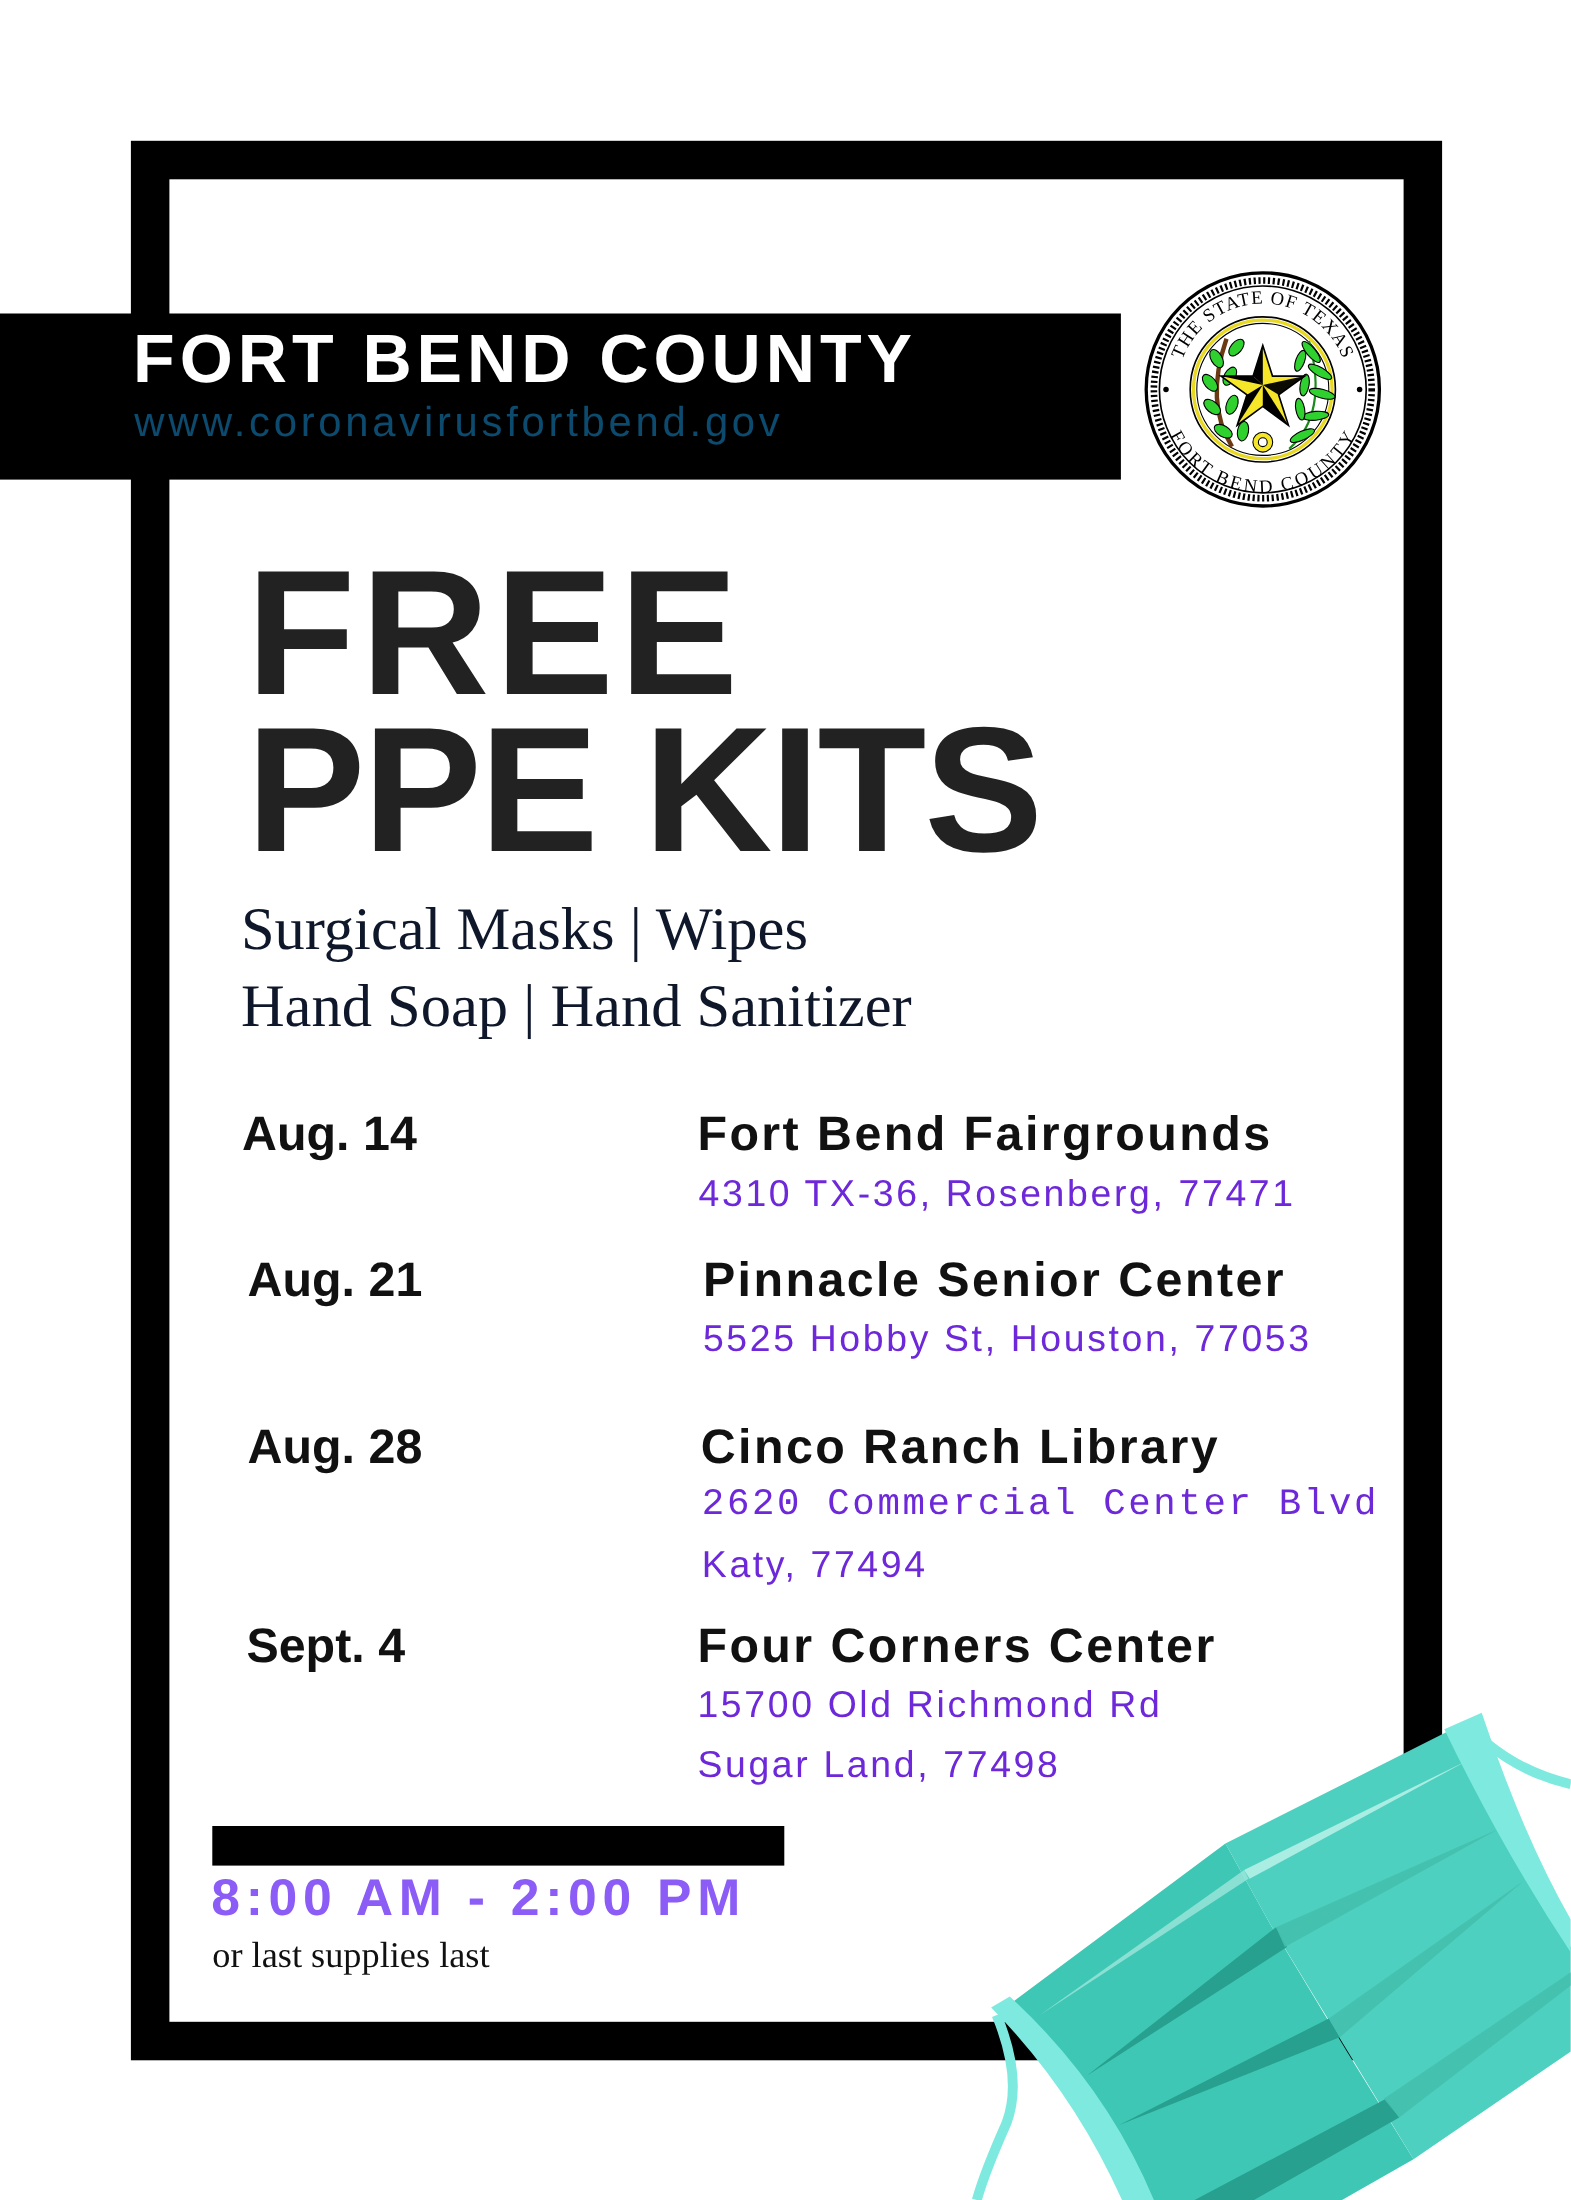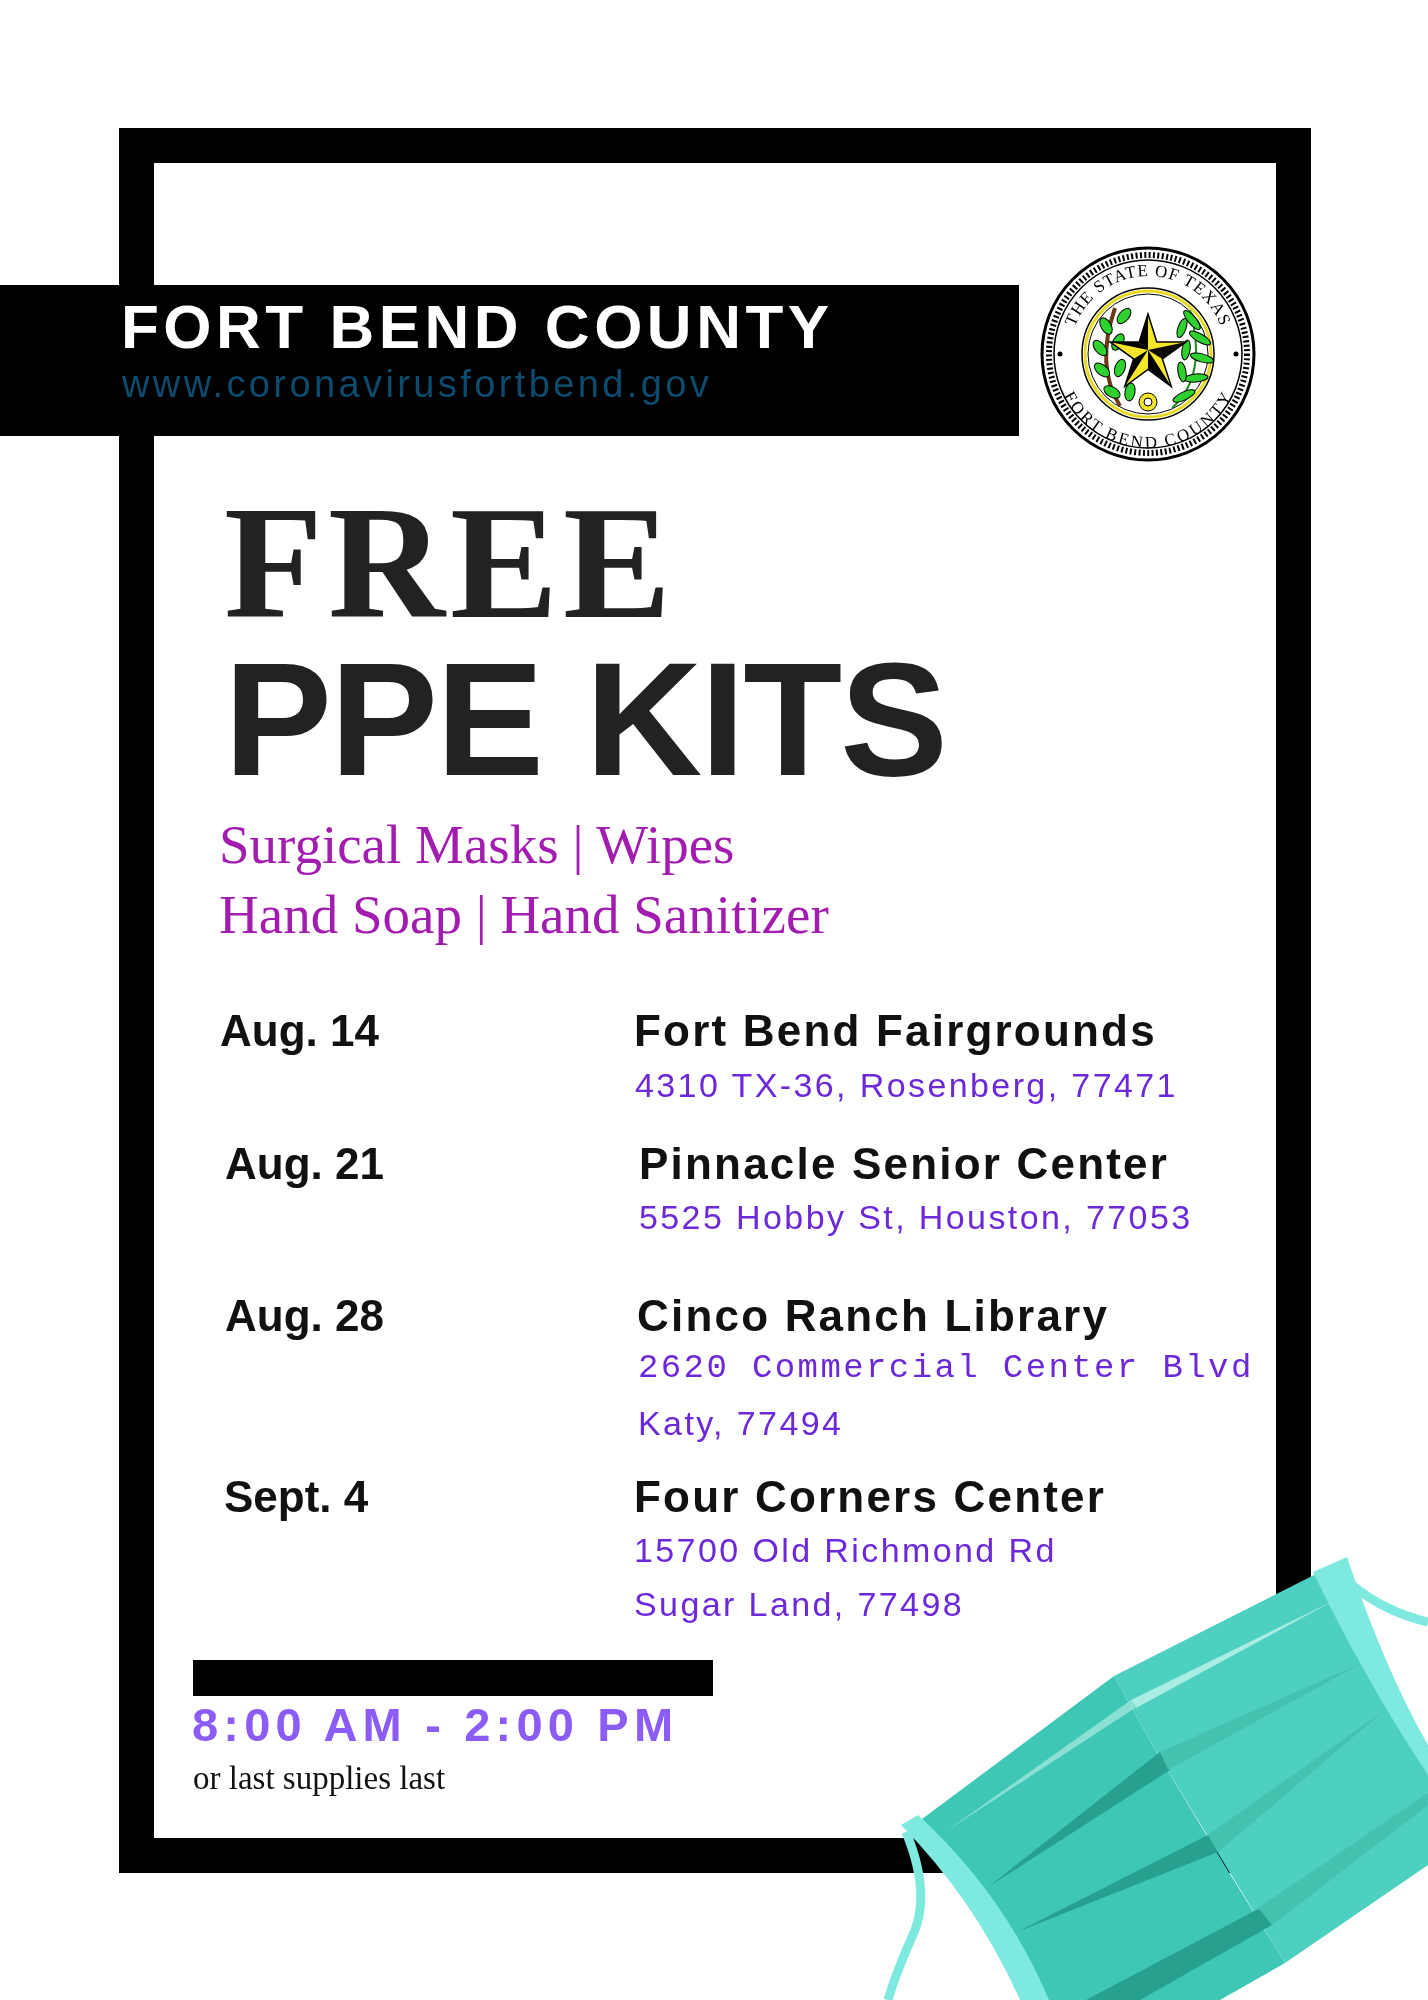--- a/index.html
+++ b/index.html
@@ -29,27 +29,27 @@
     font-size: 38px; letter-spacing: 3.4px; color: #0c4a6e; line-height: 50px;
     white-space: nowrap;
   }
   .seal { position: absolute; left: 1040px; top: 246px; width: 216px; height: 216px; }
 
   .headline {
     position: absolute; left: 224px;
     font-family: "Liberation Sans", sans-serif; font-weight: bold;
     font-size: 162px; color: #222; line-height: 162px; white-space: nowrap;
   }
-  .headline.l1 { top: 482px; letter-spacing: 5px; font-family: Liberation Serif, serif; }
+  .headline.l1 { top: 495px; letter-spacing: 5px; }
   .headline.l2 { top: 638px; letter-spacing: -2px; }
 
   .items {
     position: absolute; left: 219px;
     font-family: "Liberation Serif", serif;
-    font-size: 55px; color: #a21caf; line-height: 64px; white-space: nowrap;
+    font-size: 55px; color: #0f172a; line-height: 64px; white-space: nowrap;
   }
   .items.l1 { top: 813px; }
   .items.l2 { top: 883px; }
 
   .date {
     position: absolute;
     font-family: "Liberation Sans", sans-serif; font-weight: bold;
     font-size: 44px; color: #111; line-height: 52px; white-space: nowrap;
   }
   .venue {

